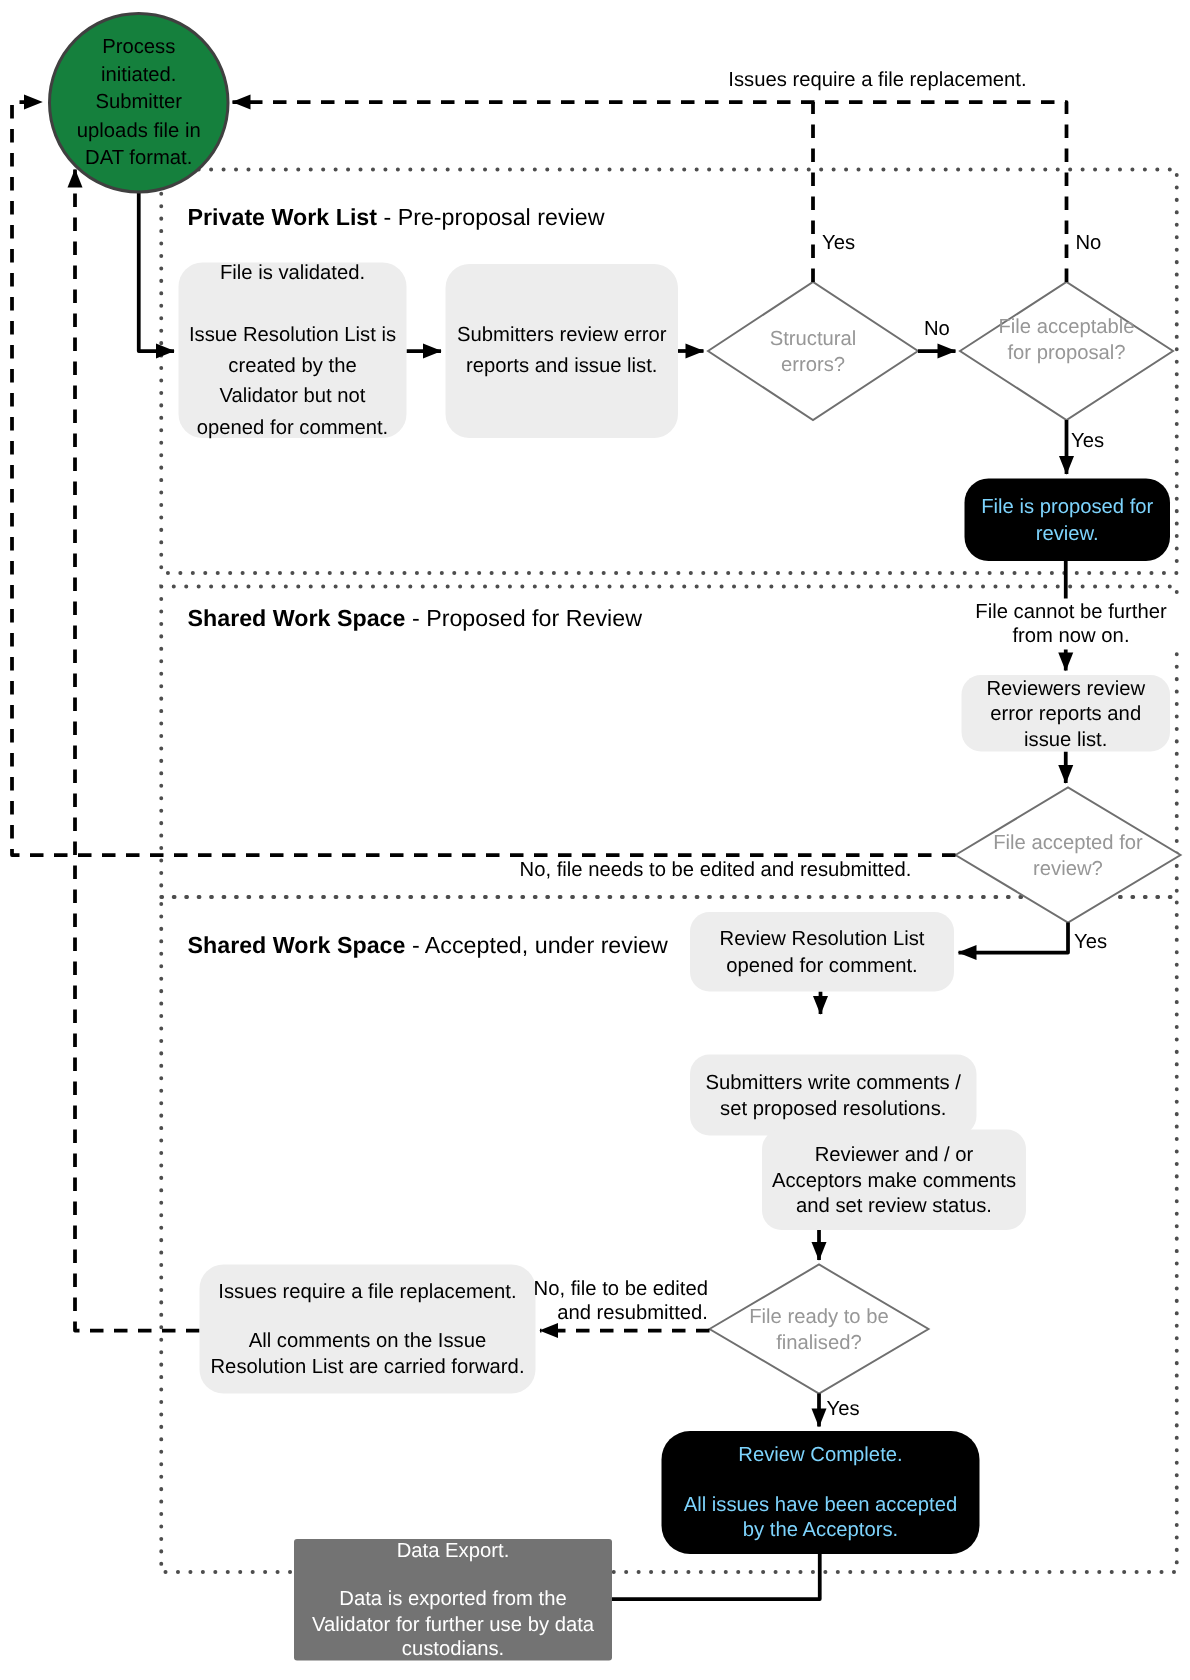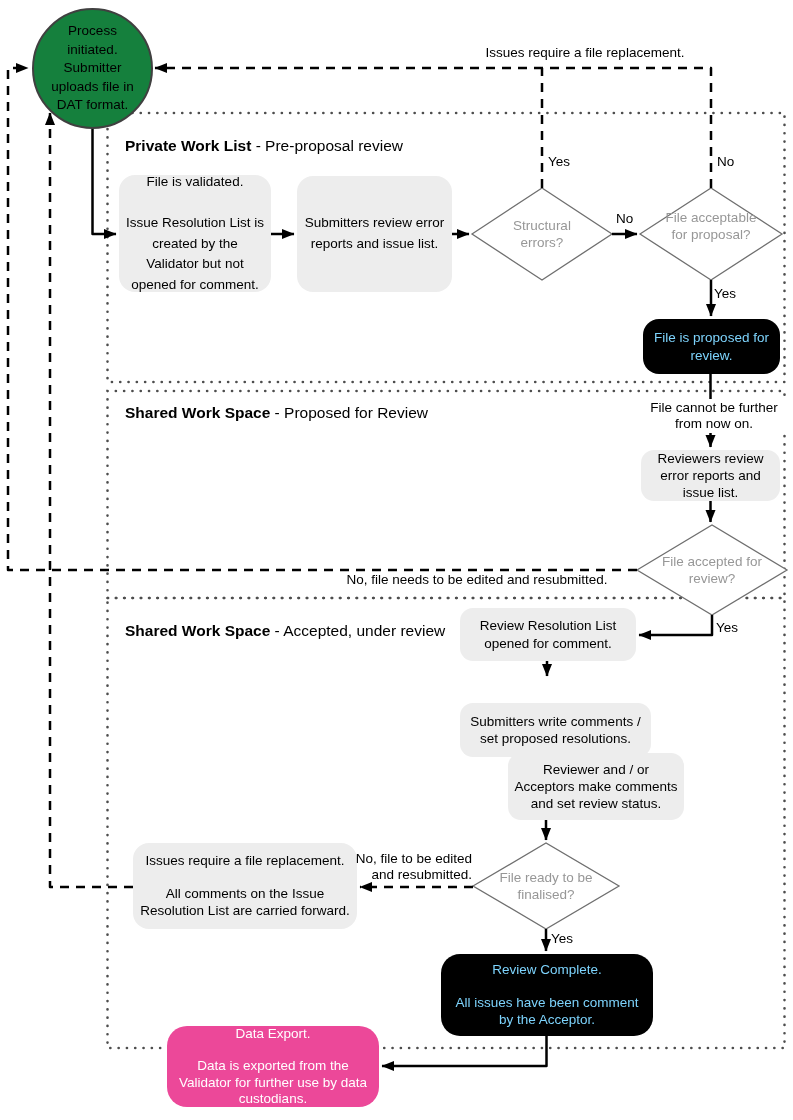--- a/index.html
+++ b/index.html
@@ -8,21 +8,21 @@
     font-family:"Liberation Sans","DejaVu Sans",sans-serif;color:#000;
   }
   #wires{position:absolute;left:0;top:0;z-index:1;}
   .node{
     position:absolute;z-index:2;display:flex;align-items:center;justify-content:center;
     text-align:center;font-size:13.5px;line-height:1.28;white-space:pre-line;box-sizing:border-box;
     padding:2px 6px;
   }
   .gray{background:#EDEDED;border-radius:16px;}
   .black{background:#000000;color:#7dd3fc;border-radius:16px;}
-  .orange{background:#ec4899;color:#ffffff;border-radius:20px;}
+  .orange{background:#737373;color:#ffffff;border-radius:2px;margin-left:29px;}
   .lh15{line-height:1.52;}
   .start-circle{
     position:absolute;z-index:2;left:32px;top:8px;width:121px;height:121px;
     border:2px solid #404040;border-radius:50%;background:#15803d;box-sizing:border-box;
     display:flex;align-items:center;justify-content:center;text-align:center;
     font-size:13.5px;line-height:1.38;
   }
   .start-circle span{display:block;width:92px;}
   .dtext{
     position:absolute;z-index:3;color:#979797;font-size:13.5px;line-height:1.26;
@@ -115,21 +115,21 @@
   <div class="node gray" style="left:460px;top:679px;width:191px;height:54px;border-radius:13px;margin-top:24px;">Submitters write comments / set proposed resolutions.</div>
 
   <div class="node gray" style="left:460px;top:753px;width:176px;height:67px;border-radius:13px;margin-left:48px;">Reviewer and / or Acceptors make comments and set review status.</div>
 
   <div class="node gray" style="left:133px;top:843px;width:224px;height:86px;line-height:1.24;">Issues require a file replacement.
 
 All comments on the Issue Resolution List are carried forward.</div>
 
   <div class="node black" style="left:441px;top:954px;width:212px;height:82px;line-height:1.24;border-radius:19px;">Review Complete.
 
-All issues have been comment by the Acceptor.</div>
+All issues have been accepted by the Acceptors.</div>
 
   <div class="node orange" style="left:167px;top:1026px;width:212px;height:81px;line-height:1.2;">Data Export.
 
 Data is exported from the Validator for further use by data custodians.</div>
 
   <div class="dtext" style="left:492px;top:217px;width:100px;">Structural errors?</div>
   <div class="dtext" style="left:665px;top:209px;width:92px;">File acceptable for proposal?</div>
   <div class="dtext" style="left:657px;top:553px;width:110px;">File accepted for review?</div>
   <div class="dtext" style="left:496px;top:869px;width:100px;">File ready to be finalised?</div>
 

